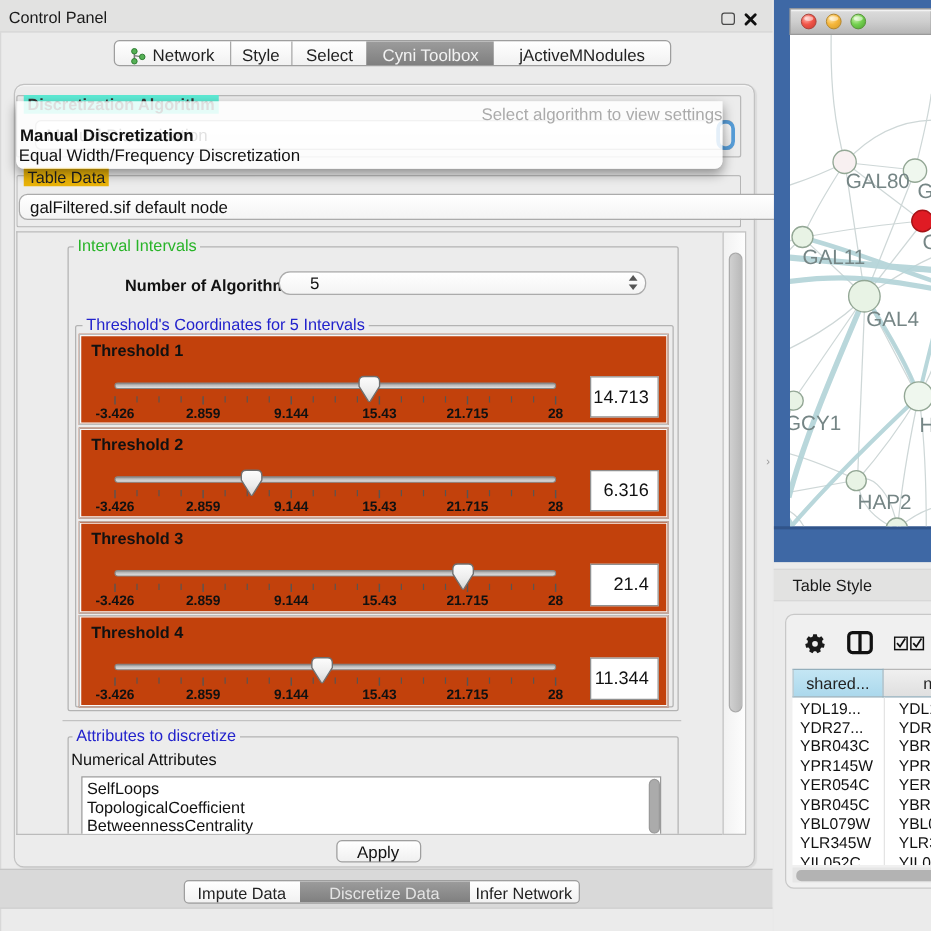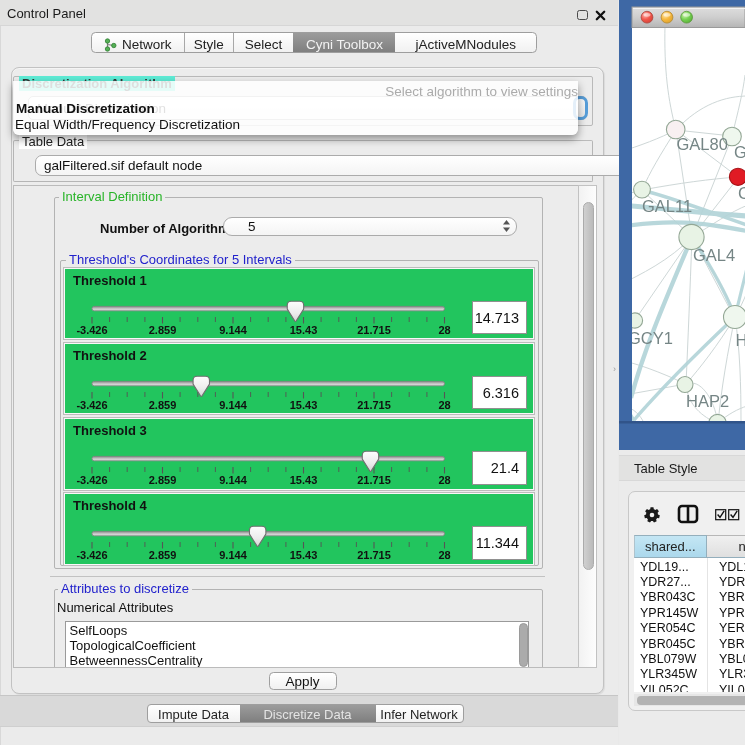--- a/index.html
+++ b/index.html
@@ -1,17 +1,17 @@
 <!DOCTYPE html>
 <html><head><meta charset="utf-8"><style>
 * {margin:0;padding:0;box-sizing:border-box}
 html,body {width:745px;height:745px;overflow:hidden}
 body {position:relative;font-family:"Liberation Sans",sans-serif;background:#e9e9e9;-webkit-font-smoothing:antialiased}
 .a {position:absolute}
-.tpanel {background:#22c55e;border:1px solid #bcbcbc;box-shadow:inset 0 0 0 1px #f8f8f8}
+.tpanel {background:#c2410c;border:1px solid #bcbcbc;box-shadow:inset 0 0 0 1px #f8f8f8}
 .vbox {background:#fff;border:1px solid #909090;font-size:14.5px;color:#111;text-align:right;padding:8px 7px 0 0}
 .gtitle {font-size:13px;background:#ececec;padding:0 3px;line-height:13px}
 .combo {background:linear-gradient(#ffffff,#f4f4f4);border:1px solid #ababab;border-radius:7px;font-size:13.5px;color:#111}
 .updn {position:absolute;right:5px;top:50%;transform:translateY(-50%);width:9px;height:14px}
 .seg {display:flex;align-items:flex-end;justify-content:center;font-size:13.5px;color:#222;height:100%}
 .trow {width:111px;height:15.4px;font-size:12.5px;color:#111;white-space:nowrap}
 .trow .c1 {position:absolute;left:6px;top:2.2px}
 .trow .c2 {position:absolute;left:85px;top:2.2px}
 </style></head><body>
 
@@ -55,33 +55,33 @@
   <div class="seg" style="width:102px;background:linear-gradient(#9c9c9c,#7f7f7f);color:#f2f2f2">Cyni Toolbox</div>
   <div class="seg" style="flex:1">jActiveMNodules</div>
 </div>
 
 <div class="a" style="left:13px;top:76px;width:580px;height:50px;border:1px solid #b9b9b9;border-radius:2px"></div>
 <div class="a" style="left:19px;top:75.5px;font-size:13px;font-weight:bold;color:#333;background:#5eead4;padding:0 3px">Discretization Algorithm</div>
 <div class="a combo" style="left:28px;top:96px;width:559px;height:24px;border-radius:5px;line-height:23px;padding-left:8px;color:#444">Manual Discretization</div>
 <div class="a" style="left:572.5px;top:96px;width:15px;height:23.5px;border:3px solid #579dd8;border-radius:7px;background:linear-gradient(#fbfbfb,#e9e9e9)"></div>
 
 <div class="a" style="left:13px;top:140px;width:580px;height:42px;border:1px solid #b5b5b5;border-radius:2px;border-top-color:#bbb"></div>
-<div class="a" style="left:19px;top:134px;font-size:13px;color:#222;background:#ffffff;padding:0 3px">Table Data</div>
-<div class="a combo" style="left:35px;top:155px;width:678px;height:21px;line-height:20px;padding-left:8px">galFiltered.sif default node
+<div class="a" style="left:19px;top:134px;font-size:13px;color:#222;background:#eab308;padding:0 3px">Table Data</div>
+<div class="a combo" style="left:15px;top:155px;width:678px;height:21px;line-height:20px;padding-left:8px">galFiltered.sif default node
   <svg class="updn" width="9" height="14" viewBox="0 0 9 14">
       <path d="M4.5,1 L8,5.5 L1,5.5 Z" fill="#555"></path>
       <path d="M4.5,13 L1,8.5 L8,8.5 Z" fill="#555"></path>
     </svg>
 </div>
 
 <div class="a" style="left:13px;top:185px;width:565px;height:483px;border:1px solid #bbbbbb;border-right:none;overflow:hidden;background:#ececec">
 
   <div class="a" style="left:39.5px;top:11px;width:489.5px;height:372px;border:1px solid #b3b3b3;border-radius:2px"></div>
   <div class="a" style="left:35.5px;top:390px;width:495px;height:0;border-top:1px solid #c2c2c2"></div>
-  <div class="a gtitle" style="left:45px;top:4px;color:#28b428">Interval Definition</div>
+  <div class="a gtitle" style="left:45px;top:4px;color:#28b428">Interval Intervals</div>
   <div class="a" style="left:86px;top:34.5px;font-size:13px;font-weight:bold;color:#111">Number of Algorithm</div>
   <div class="a combo" style="left:209px;top:30.5px;width:294px;height:19px;line-height:18px;padding-left:24px;border-radius:9px">5
     <svg class="updn" width="9" height="14" viewBox="0 0 9 14">
         <path d="M4.5,1 L8,5.5 L1,5.5 Z" fill="#555"></path>
         <path d="M4.5,13 L1,8.5 L8,8.5 Z" fill="#555"></path>
       </svg>
   </div>
 
   <div class="a" style="left:46px;top:73.5px;width:479px;height:306px;border:1px solid #b3b3b3;border-radius:2px"></div>
   <div class="a gtitle" style="left:52px;top:67px;color:#2222cc">Threshold's Coordinates for 5 Intervals</div>

